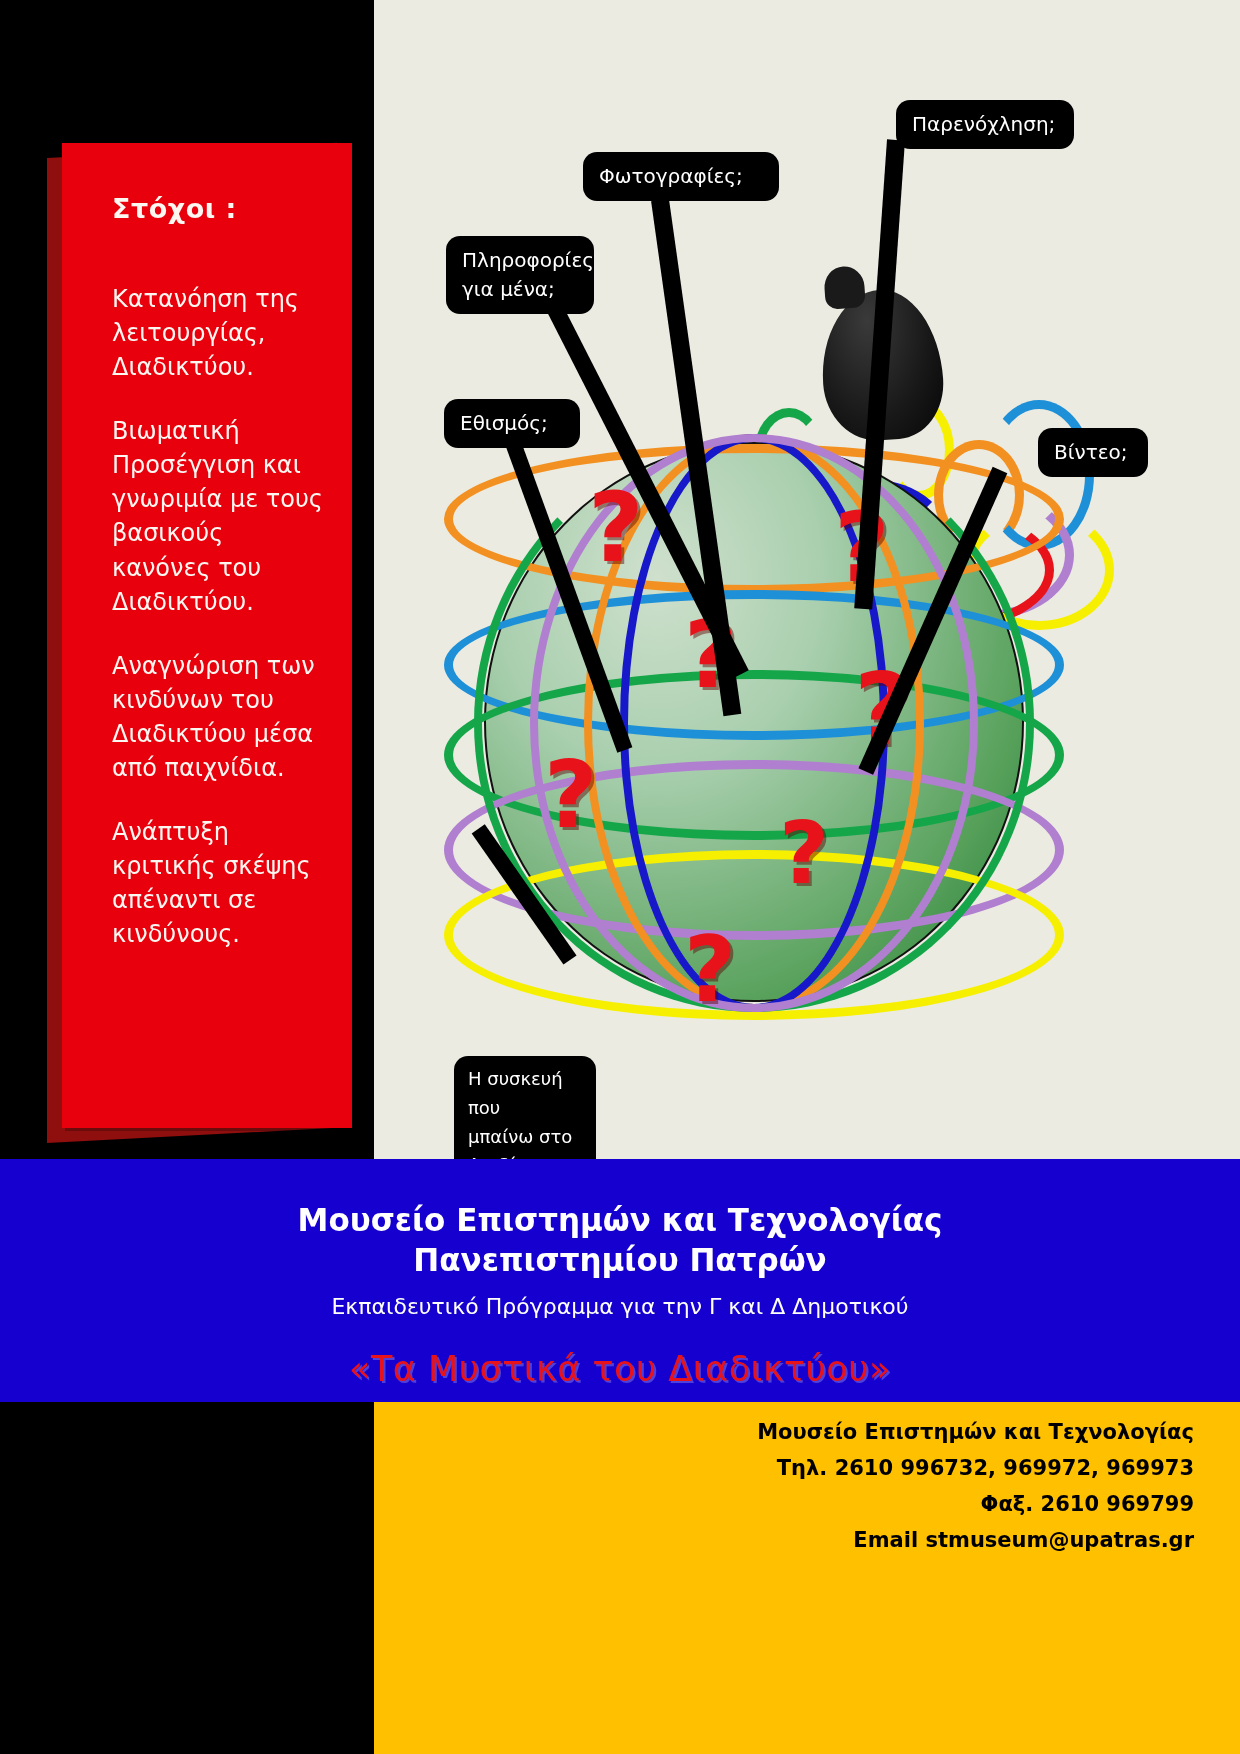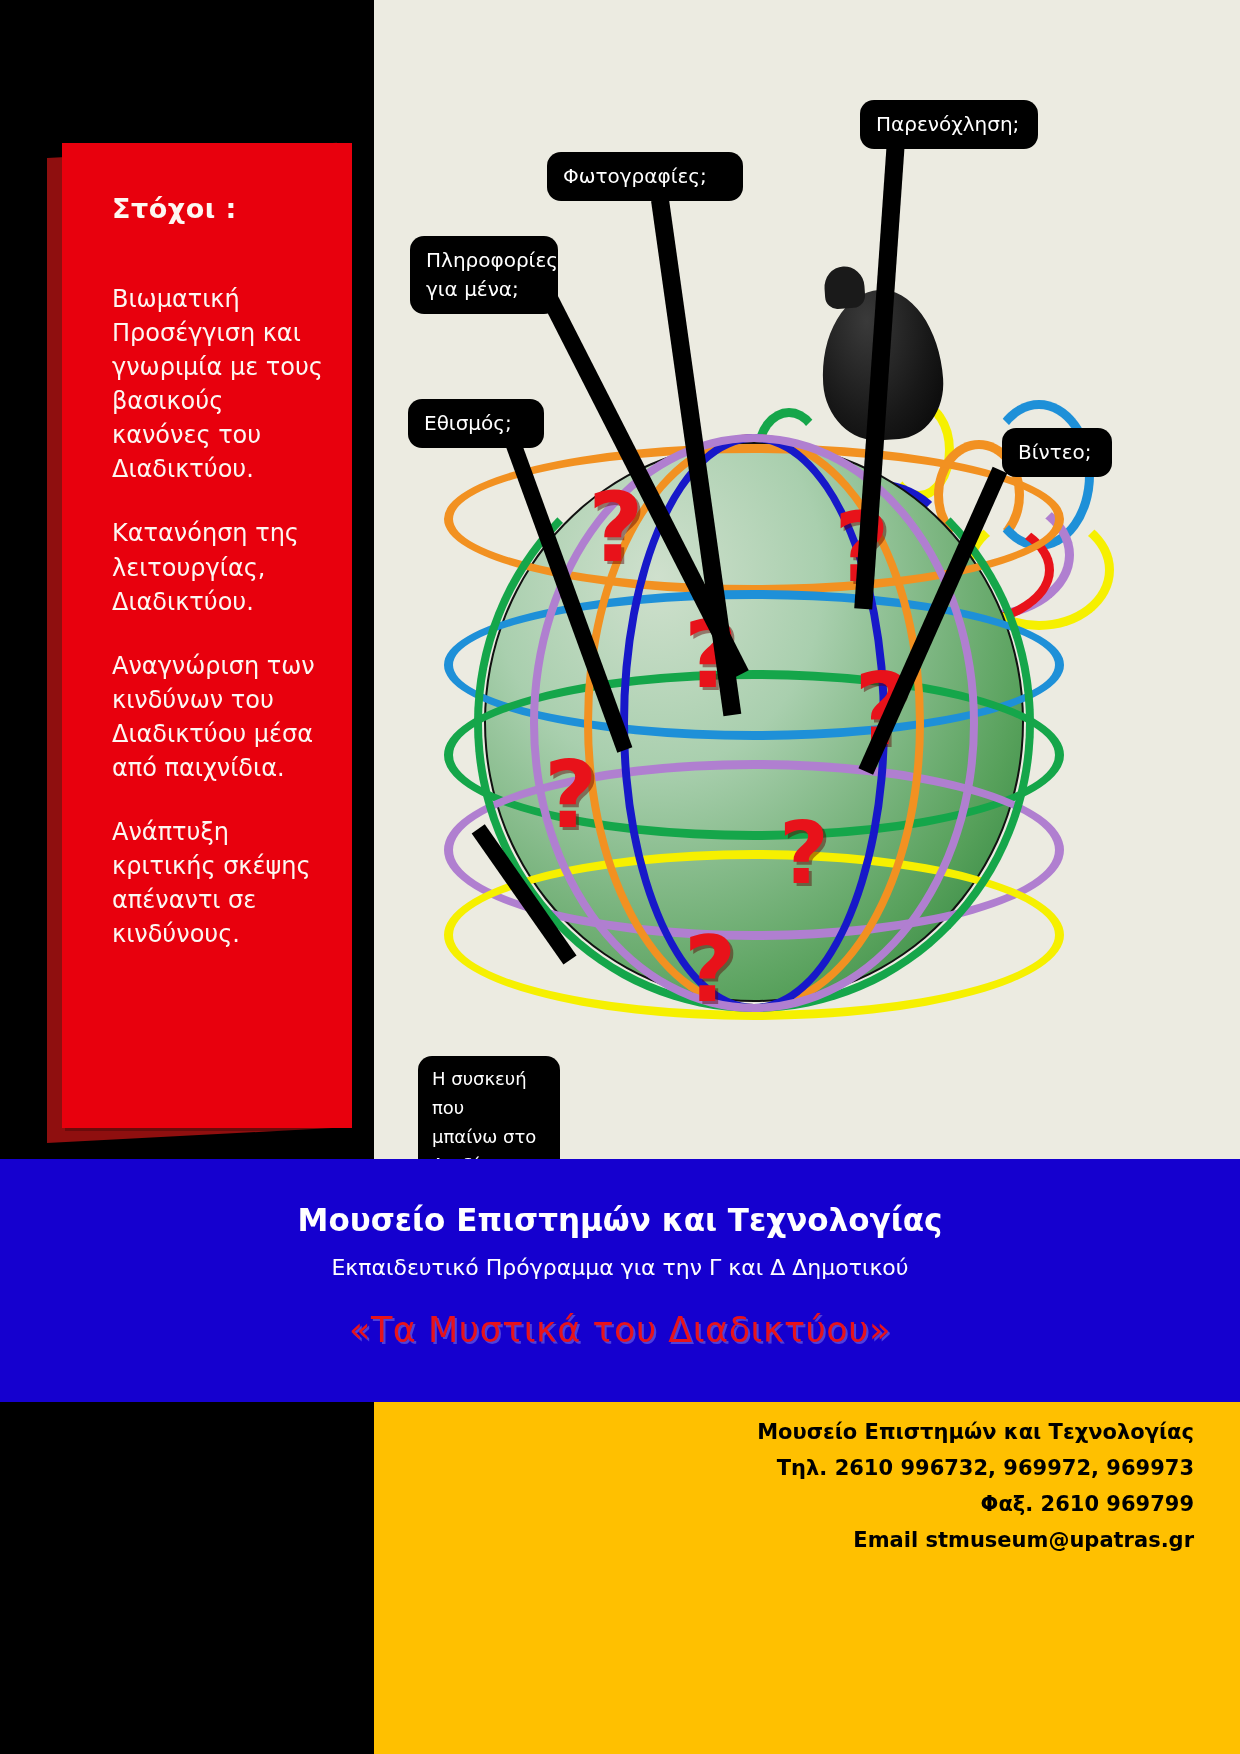--- a/index.html
+++ b/index.html
@@ -137,20 +137,21 @@
   .bubble {
     position: absolute;
     background: #000000;
     color: #ffffff;
     border-radius: 14px;
     padding: 10px 16px;
     font-size: 20px;
     line-height: 1.45;
     z-index: 30;
     white-space: pre-line;
+    margin-left: 36px;
   }
   .bubble.small { font-size: 18px; line-height: 1.6; padding: 9px 14px; }
   .tail {
     position: absolute;
     background: #000000;
     z-index: 25;
     transform-origin: top center;
   }
 
   
@@ -272,29 +273,30 @@
 
     <div class="bubble small" style="left:44px; top:1056px; width:142px;">Η συσκευή που
 μπαίνω  στο
 Διαδίκτυο;</div>
   </div>
 
   <div class="red-box-shadow"></div>
   <div class="red-box">
     <div class="red-box-inner">
       <div class="objectives-title">Στόχοι :</div>
+      <div class="objective-item">Κατανόηση της λειτουργίας, Διαδικτύου.</div>
       <div class="objective-item">Βιωματική Προσέγγιση και γνωριμία με τους βασικούς κανόνες του Διαδικτύου.</div>
-      <div class="objective-item">Κατανόηση της λειτουργίας, Διαδικτύου.</div>
       <div class="objective-item">Αναγνώριση των  κινδύνων του Διαδικτύου μέσα από παιχνίδια.</div>
       <div class="objective-item">Ανάπτυξη κριτικής σκέψης απέναντι σε κινδύνους.</div>
     </div>
   </div>
 
   <div class="blue-band">
     <div class="museum-line">Μουσείο  Επιστημών και Τεχνολογίας</div>
+    <div class="museum-line">Πανεπιστημίου Πατρών</div>
     <div class="program-line">Εκπαιδευτικό Πρόγραμμα για την Γ και Δ Δημοτικού</div>
     <div class="secrets-title">«Τα Μυστικά του Διαδικτύου»</div>
   </div>
 
 
   <div class="bottom-right">
     <div class="contact-line">Μουσείο Επιστημών και Τεχνολογίας</div>
     <div class="contact-line">Τηλ. 2610 996732, 969972, 969973</div>
     <div class="contact-line">Φαξ. 2610 969799</div>
     <div class="contact-line">Email stmuseum@upatras.gr</div>

